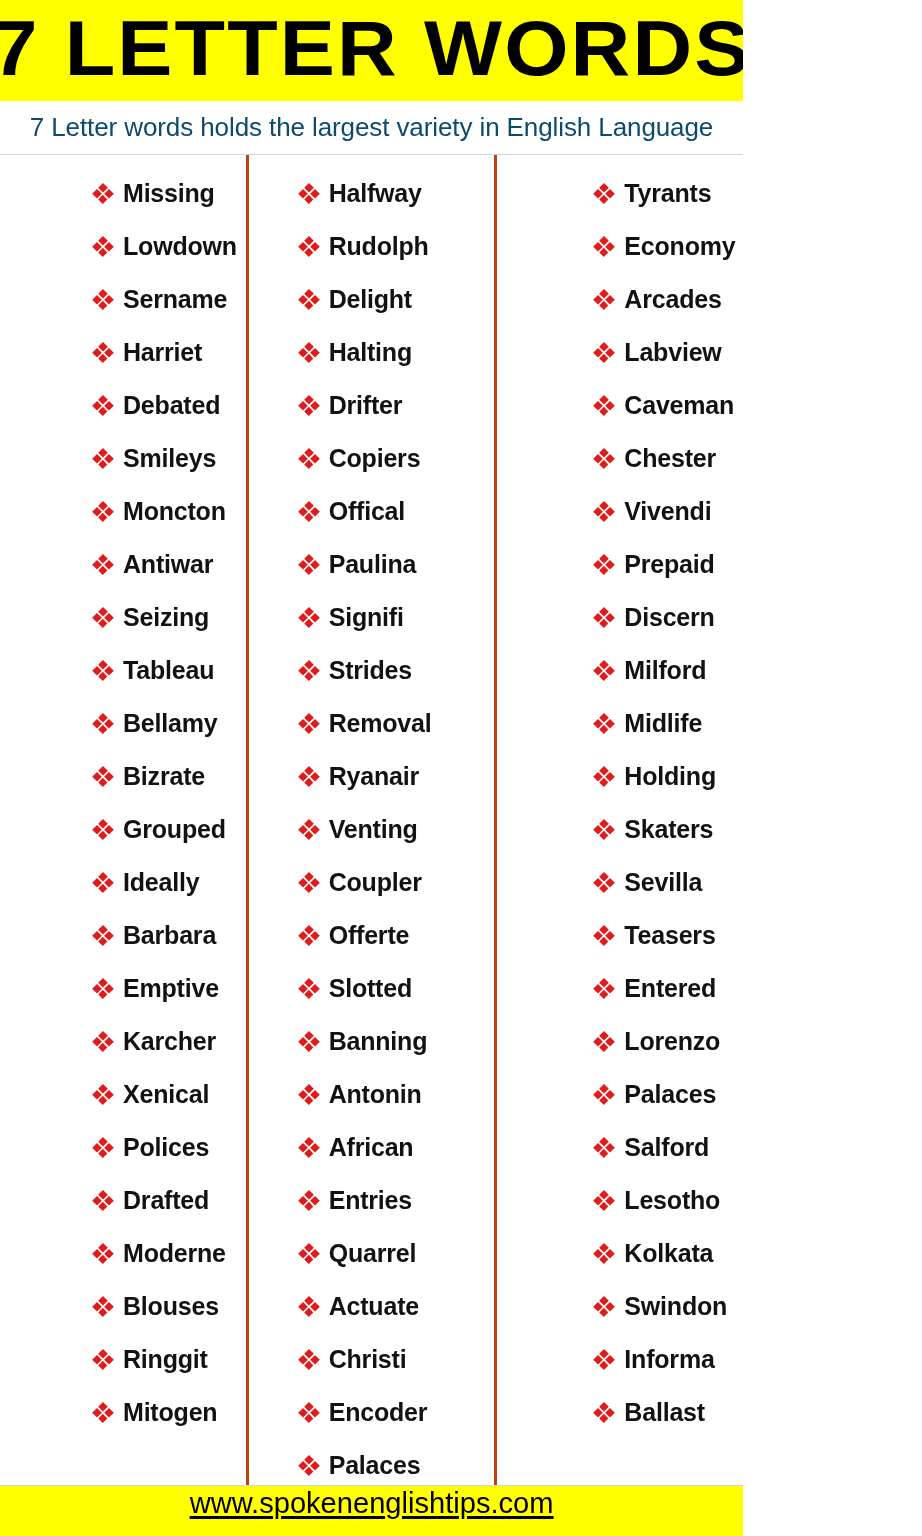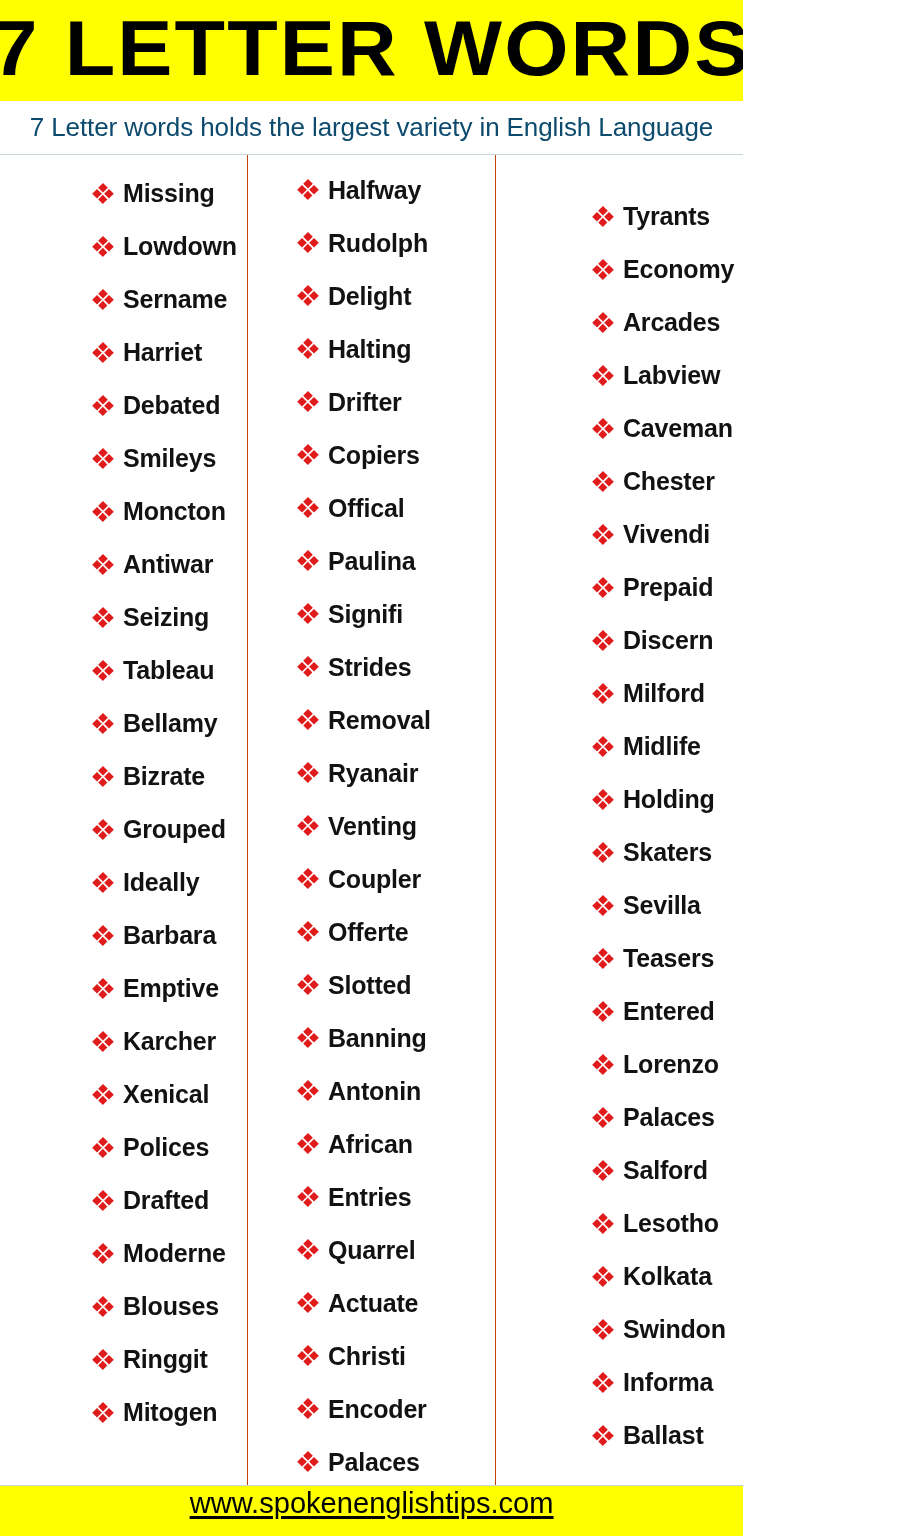--- a/index.html
+++ b/index.html
@@ -75,22 +75,21 @@
   }
   .word-col {
     flex: 1 1 0;
     display: flex;
     flex-direction: column;
     justify-content: flex-start;
     padding-top: 12px;
     box-sizing: border-box;
   }
   .word-col + .word-col {
-    border-left: 1px solid #c2410c;
-    justify-content: center;
+    border-left: 3px solid #c2410c;
   }
   .col-inner {
     display: flex;
     flex-direction: column;
   }
   .col-1 .col-inner { padding-left: 92px; }
   .col-2 .col-inner { padding-left: 49px; }
   .col-3 .col-inner { padding-left: 96px; }
 
   .word-item {

